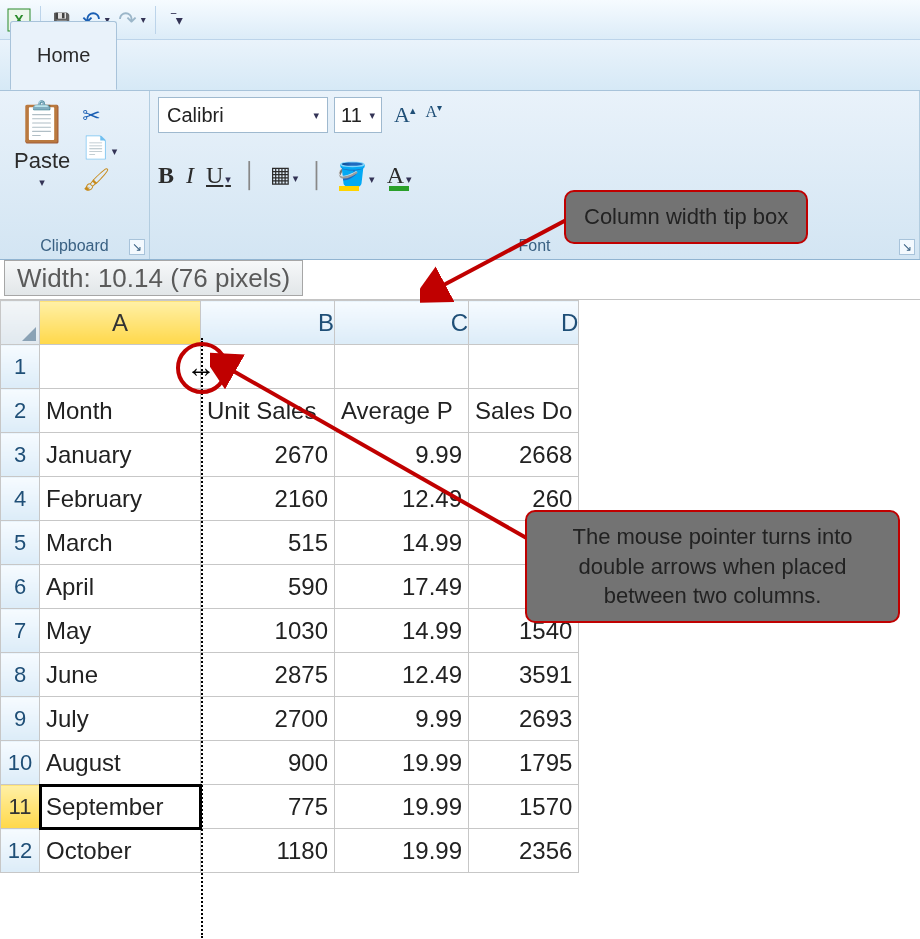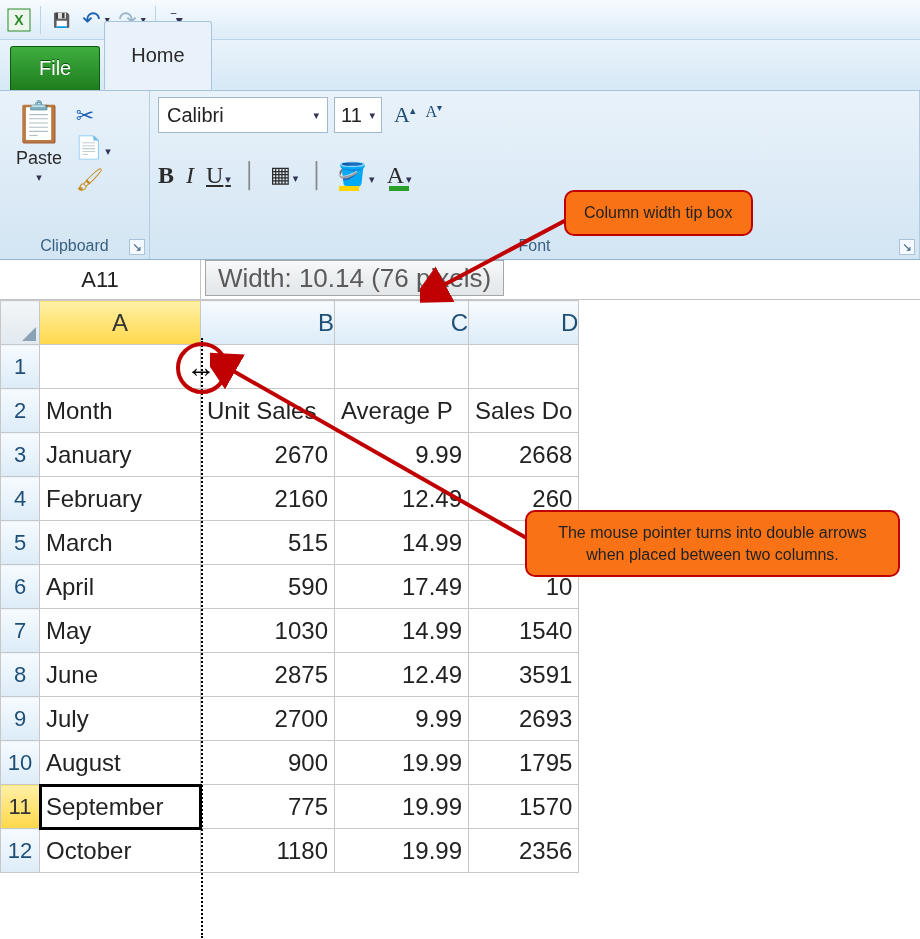--- a/index.html
+++ b/index.html
@@ -113,21 +113,21 @@
     bottom: 4px;
   }
   .paste-btn {
     display: flex;
     flex-direction: column;
     align-items: center;
     gap: 2px;
     padding: 2px 6px;
   }
   .paste-btn .clip-icon { font-size: 40px; }
-  .paste-btn .lbl { font-size: 18px; color: #2b2b2b; }
+  .paste-btn .lbl { font-size: 22px; color: #2b2b2b; }
   .mini-btns {
     display: flex;
     flex-direction: column;
     gap: 6px;
     padding-top: 6px;
   }
   .mini-btns .icon { font-size: 22px; }
   .font-group .row1 {
     display: flex; gap: 6px; align-items: center;
     margin-bottom: 14px;
@@ -277,25 +277,25 @@
     left: 176px;
     top: 342px;
     width: 52px; height: 52px;
     border: 4px solid #c00000;
     border-radius: 50%;
     z-index: 19;
   }
   
   .callout {
     position: absolute;
-    background: #f97316;
+    background: #737373;
     border: 2px solid #c00000;
     border-radius: 10px;
     padding: 10px 18px;
-    font-size: 16px;
+    font-size: 22px;
     color: #222;
     z-index: 30;
     text-align: center;
     line-height: 1.35;
   }
   .callout.c1 { left: 564px; top: 190px; }
   .callout.c2 { left: 525px; top: 510px; width: 375px; }
   svg.arrow { position: absolute; z-index: 28; }
 </style>
 </head>
@@ -320,21 +320,20 @@
       <span style="color:#9bb6c9;font-size:22px">↷</span>
       <span class="drop-arrow">▾</span>
     </div>
   <div class="sep"></div>
   <div class="icon-box">
       <span style="font-size:14px;color:#335">‾▾</span>
     </div>
 </div>
 
 <div class="tabbar">
-  <div class="tab-file">File</div>
   <div class="tab active">Home</div>
 </div>
 
 <div class="ribbon">
 
   <div class="ribbon-group" style="width:150px">
     <div class="group-body">
       <div class="paste-btn">
         <div class="clip-icon">📋</div>
         <div class="lbl">Paste</div>
@@ -376,21 +375,20 @@
         <span class="fill"><span>🪣</span><span class="tiny-drop">▾</span></span>
         <span class="aColor" style="font-family:serif"><span>A</span><span class="tiny-drop">▾</span></span>
       </div>
     </div>
     <div class="group-label">Font</div>
     <div class="dialog-launcher">↘</div>
   </div>
 </div>
 
 <div class="formula-row">
-  <div class="namebox">A11</div>
   <div class="width-tip">Width: 10.14 (76 pixels)</div>
 </div>
 
 <div class="grid" id="grid">
     <div class="grid-row">
       <div class="corner"></div>
       <div class="hcell colA selected">A</div>
       <div class="hcell colB">B</div>
       <div class="hcell colC">C</div>
       <div class="hcell colD">D</div>

